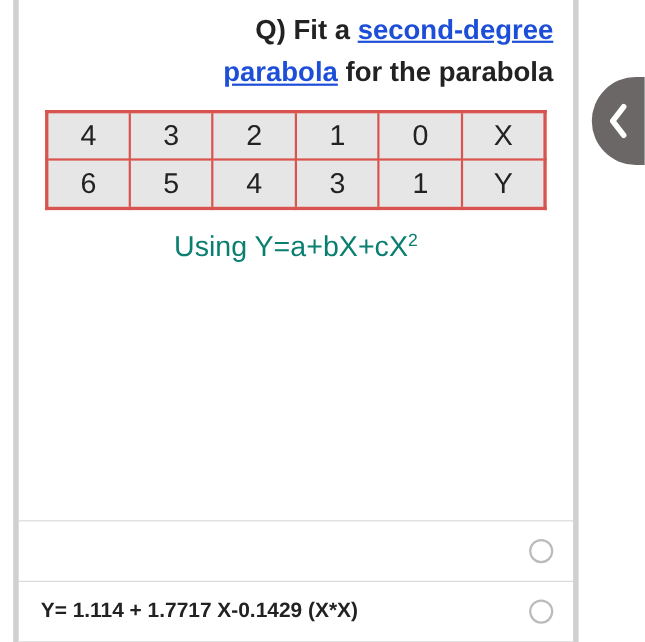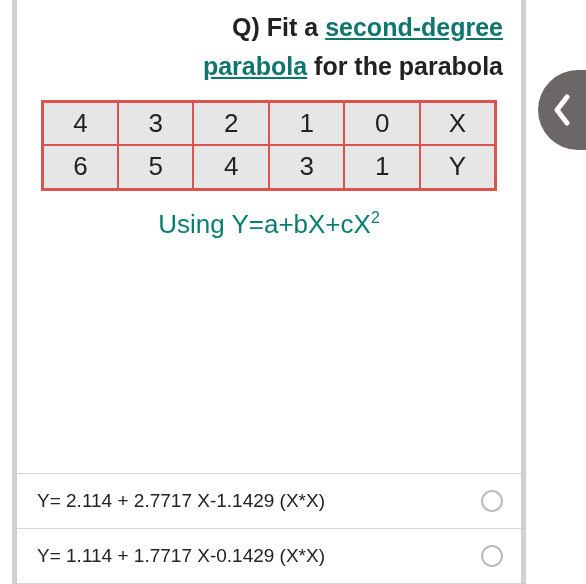--- a/index.html
+++ b/index.html
@@ -39,21 +39,21 @@
   }
   .question {
     text-align: right;
     padding: 0 18px 0 60px;
     font-size: 25px;
     font-weight: 700;
     color: #222;
     line-height: 1.55;
   }
   .question .link {
-    color: #0f766e;
+    color: #1d4ed8;
     text-decoration: underline;
   }
   .table-wrap {
     margin: 14px 24px 0 24px;
   }
   table.data {
     border-collapse: collapse;
     width: 100%;
     border: 3px solid #d9534f;
   }
@@ -89,20 +89,21 @@
     border-top: 1px solid #d6d6d6;
     padding: 16px 18px 16px 14px;
     display: flex;
     align-items: center;
     justify-content: flex-end;
     font-size: 19px;
     color: #222;
   }
   .option-row:last-child {
     border-bottom: 1px solid #d6d6d6;
+    font-weight: bold;
   }
   .option-text {
     flex: 1;
     text-align: left;
     padding-left: 6px;
   }
   .radio {
     width: 22px;
     height: 22px;
     border: 2px solid #bbb;
@@ -162,21 +163,20 @@
     </tbody>
       </table>
   </div>
 
   <div class="formula">
     <span>Using Y=a+bX+cX</span><sup>2</sup>
   </div>
 
   <div class="options">
     <div class="option-row">
-      <span class="option-text">Y= 2.114 + 2.7717 X-1.1429 (X*X)</span>
       <span class="radio"></span>
     </div>
     <div class="option-row">
       <span class="option-text">Y= 1.114 + 1.7717 X-0.1429 (X*X)</span>
       <span class="radio"></span>
     </div>
   </div>
 
 </div>
 

